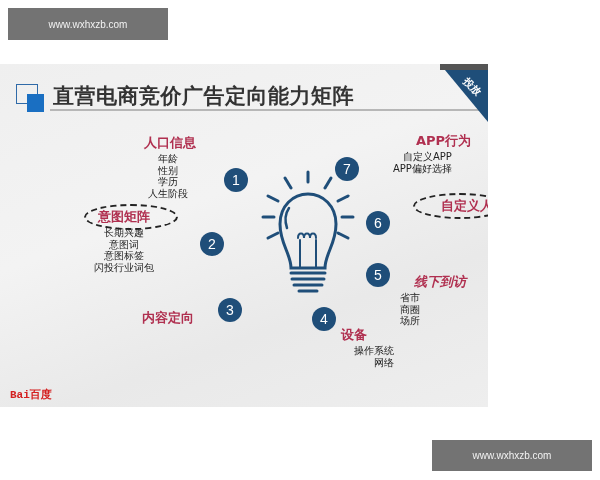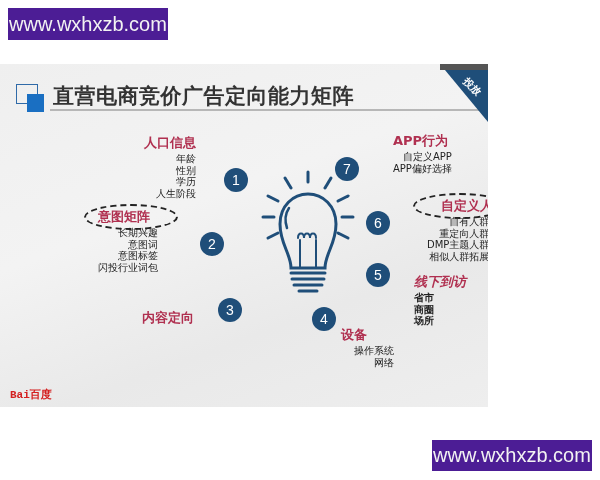--- a/index.html
+++ b/index.html
@@ -1,31 +1,31 @@
 <!DOCTYPE html>
 <html><head>
 <meta charset="utf-8">
 <style>
   html,body{margin:0;padding:0;}
   body{width:600px;height:480px;background:#ffffff;position:relative;overflow:hidden;font-family:"DejaVu Sans",sans-serif;}
-  .wm{position:absolute;background:#4c1d95;color:#f2f2f2;font-family:"Liberation Sans",sans-serif;font-size:20px;display:flex;align-items:center;justify-content:center;}
+  .wm{position:absolute;background:#737373;color:#f2f2f2;font-family:"Liberation Sans",sans-serif;font-size:10px;display:flex;align-items:center;justify-content:center;}
   .wm-top{left:8px;top:8px;width:160px;height:32px;}
   .wm-bot{left:432px;top:440px;width:160px;height:31px;}
   .slide{position:absolute;left:0;top:64px;width:488px;height:343px;background:linear-gradient(160deg,#efefef 0%,#f3f3f3 40%,#e9e9e9 70%,#eeeeee 100%);overflow:hidden;}
   .title-icon{position:absolute;left:16px;top:20px;width:30px;height:30px;}
   .title-icon .back{position:absolute;left:0;top:0;width:20px;height:18px;border:1px solid #2f6aa8;background:transparent;}
   .title-icon .front{position:absolute;left:11px;top:10px;width:17px;height:18px;background:#1a6fc2;}
   .title{position:absolute;left:53px;top:18px;font-size:21px;font-weight:bold;color:#333;letter-spacing:0.5px;}
   .title-line{position:absolute;left:50px;top:45px;width:467px;height:2px;background:#b7b7b7;}
   .corner{position:absolute;right:0;top:0;width:48px;height:58px;}
   .corner-text{position:absolute;right:6px;top:16px;color:#fff;font-size:10px;font-weight:bold;transform:rotate(45deg);}
   .num{position:absolute;width:24px;height:24px;border-radius:50%;background:#1f4e79;color:#fff;font-size:14px;display:flex;align-items:center;justify-content:center;font-family:"Liberation Sans",sans-serif;}
   .head{position:absolute;color:#b03050;font-size:13px;font-weight:bold;white-space:nowrap;}
   .items{position:absolute;font-size:10px;color:#222;line-height:11.5px;white-space:nowrap;text-align:right;}
-  .right{text-align:right;}
+  .right{text-align:center;}
   .dash{position:absolute;border:2px dashed #222;border-radius:50%;}
   .bulb{position:absolute;left:253px;top:102px;width:110px;height:130px;}
   .baidu{position:absolute;left:10px;top:323px;font-size:11px;font-weight:bold;color:#d42020;font-family:Liberation Mono, monospace;}
   .qinbua{position:absolute;left:523px;top:305px;color:#ffffff;font-size:14px;font-family:"Liberation Sans",sans-serif;opacity:0.9;}
   .qinbua-sub{position:absolute;left:525px;top:322px;color:#ffffff;font-size:6px;letter-spacing:6px;opacity:0.9;}
 </style>
 </head>
 <body>
 
 <div class="wm wm-top">www.wxhxzb.com</div>
@@ -68,38 +68,32 @@
 
   <div class="num" style="left:312px;top:243px;">4</div>
   <div class="head" style="left:341px;top:262px;">设备</div>
   <div class="items" style="left:354px;top:281px;">
     <div>操作系统</div>
     <div>网络</div>
   </div>
 
   <div class="num" style="left:366px;top:199px;">5</div>
   <div class="head" style="left:414px;top:209px;font-style:italic;">线下到访</div>
-  <div class="items" style="left:414px;top:228px;font-weight:bold;">
+  <div class="items" style="left:400px;top:228px;">
     <div>省市</div>
     <div>商圈</div>
     <div>场所</div>
   </div>
 
   <div class="num" style="left:366px;top:147px;">6</div>
   <div class="dash" style="left:413px;top:129px;width:90px;height:22px;"></div>
   <div class="head" style="left:441px;top:133px;">自定义人群</div>
-  <div class="items" style="left:427px;top:152px;">
-    <div>自有人群</div>
-    <div>重定向人群</div>
-    <div>DMP主题人群</div>
-    <div>相似人群拓展</div>
-  </div>
 
   <div class="num" style="left:335px;top:93px;">7</div>
-  <div class="head" style="left:393px;top:68px;">APP行为</div>
+  <div class="head" style="left:416px;top:68px;">APP行为</div>
   <div class="items" style="left:393px;top:87px;">
     <div>自定义APP</div>
     <div>APP偏好选择</div>
   </div>
 
   <svg class="bulb" viewBox="0 0 110 130" fill="none" stroke="#1f4e79" stroke-width="3" stroke-linecap="round">
     <line x1="55" y1="6" x2="55" y2="16"></line>
     <line x1="32" y1="12" x2="38" y2="22"></line>
     <line x1="78" y1="12" x2="72" y2="22"></line>
     <line x1="15" y1="30" x2="25" y2="35"></line>

